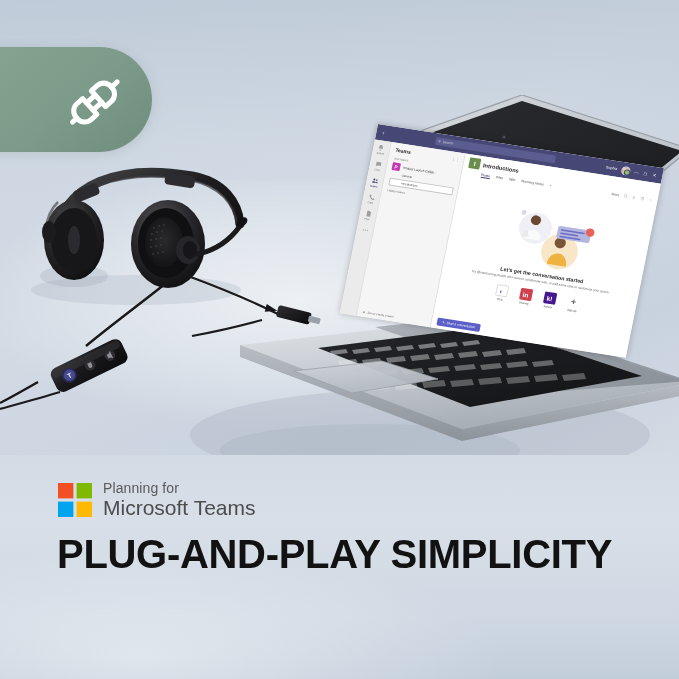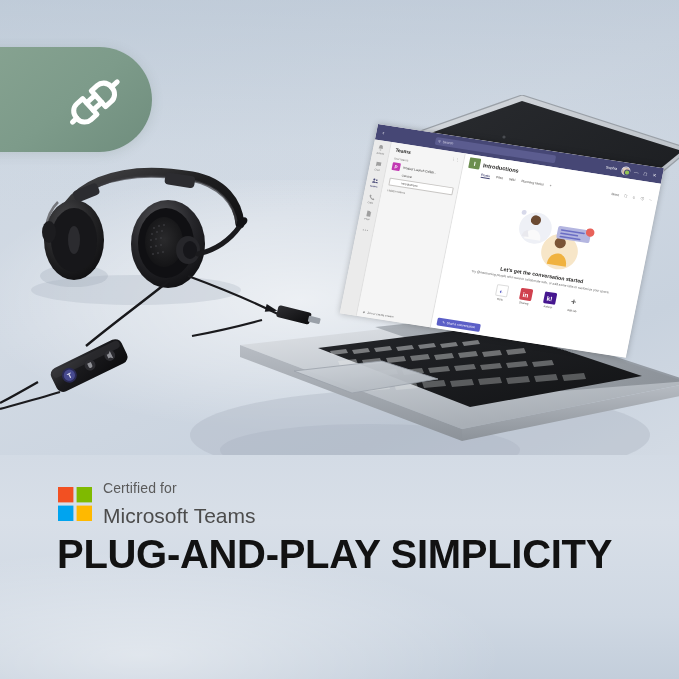--- a/index.html
+++ b/index.html
@@ -170,21 +170,21 @@
   }
 
   
   .certified {
     position: absolute; left: 58px; top: 481px;
     display: flex; align-items: center; gap: 11px;
   }
   .ms-logo { width: 34px; height: 34px; display: block; }
   .cert-text { line-height: 1.05; }
   .cert-small { font-size: 14px; color: #5a5a5a; letter-spacing: .1px; }
-  .cert-big { font-size: 21px; color: #4c4c4c; margin-top: 9px; }
+  .cert-big { font-size: 21px; color: #4c4c4c; margin-top: 1px; }
 
   
   .headline {
     position: absolute; left: 57px; top: 532px;
     font-size: 40px; font-weight: bold; color: #121212;
     letter-spacing: -0.3px; white-space: nowrap;
   }
   .subtext {
     position: absolute; left: 58px; top: 586px; width: 560px;
     font-size: 17.4px; color: #3c3c3c; line-height: 1.55;
@@ -587,20 +587,20 @@
   <div class="bottom-sheen"></div>
 
   <div class="certified">
     <svg class="ms-logo" viewBox="0 0 34 34">
       <rect x="0" y="0" width="15.4" height="15.4" fill="#f25022"></rect>
       <rect x="18.6" y="0" width="15.4" height="15.4" fill="#7fba00"></rect>
       <rect x="0" y="18.6" width="15.4" height="15.4" fill="#00a4ef"></rect>
       <rect x="18.6" y="18.6" width="15.4" height="15.4" fill="#ffb900"></rect>
     </svg>
     <div class="cert-text">
-      <div class="cert-small">Certified for</div>
+      <div class="cert-small">Planning for</div>
       <div class="cert-big">Microsoft Teams</div>
     </div>
   </div>
 
   <div class="headline">PLUG-AND-PLAY SIMPLICITY</div>
 
 </div>
 
 </body></html>

